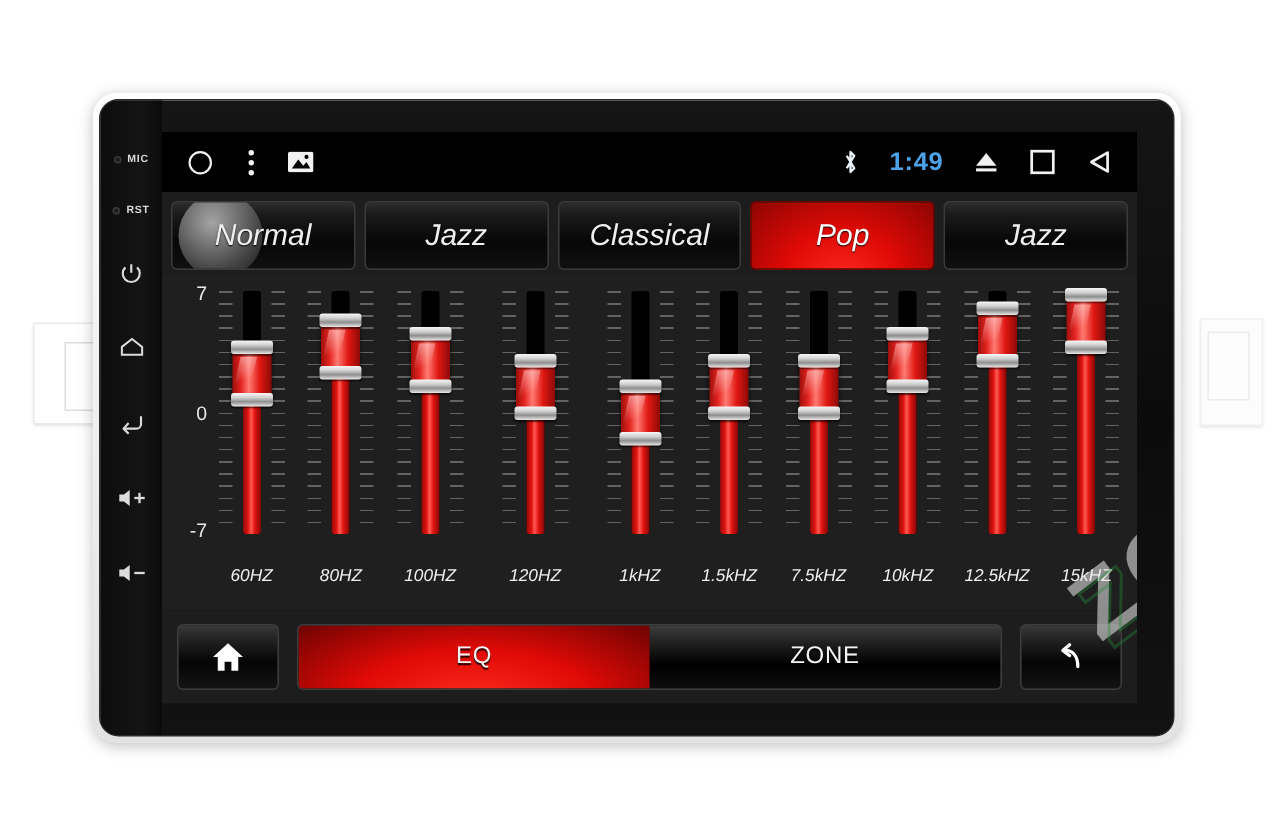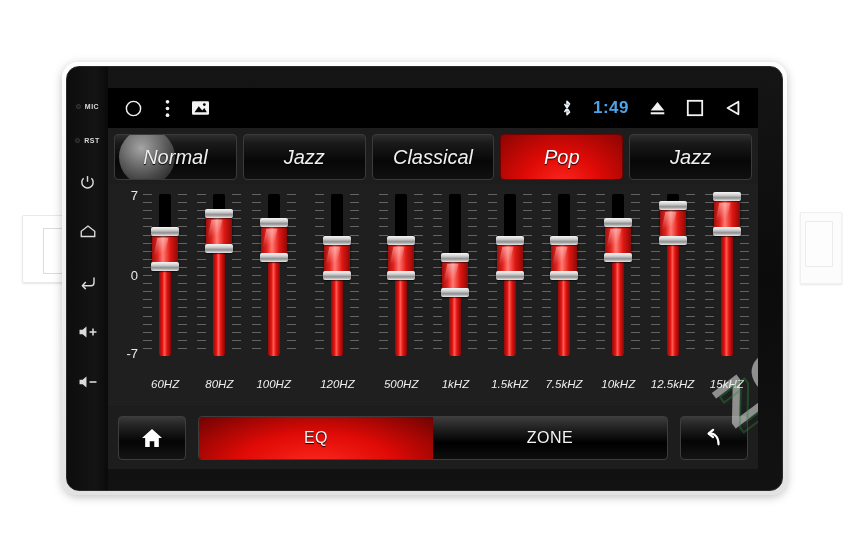--- a/index.html
+++ b/index.html
@@ -360,32 +360,20 @@
                 <span class="thumb-gloss"></span>
               </div>
             </div>
             <div class="band-label">120HZ</div>
           </div>
           <div class="band">
             <div class="slider">
               <div class="ticks l"></div>
               <div class="ticks r"></div>
               <div class="track"></div>
-              <div class="fill" style="bottom: auto; top: 89.5714px; height: 82.4286px;"></div>
-              <div class="thumb" style="top: 53.5714px;">
-                <span class="thumb-gloss"></span>
-              </div>
-            </div>
-            <div class="band-label">500HZ</div>
-          </div>
-          <div class="band">
-            <div class="slider">
-              <div class="ticks l"></div>
-              <div class="ticks r"></div>
-              <div class="track"></div>
               <div class="fill" style="bottom: auto; top: 107px; height: 65px;"></div>
               <div class="thumb" style="top: 71px;">
                 <span class="thumb-gloss"></span>
               </div>
             </div>
             <div class="band-label">1kHZ</div>
           </div>
           <div class="band">
             <div class="slider">
               <div class="ticks l"></div>

